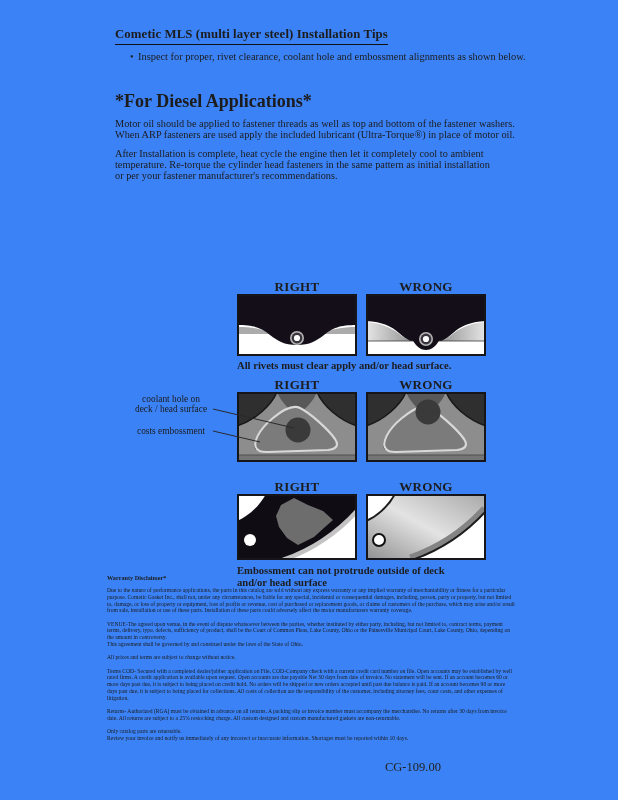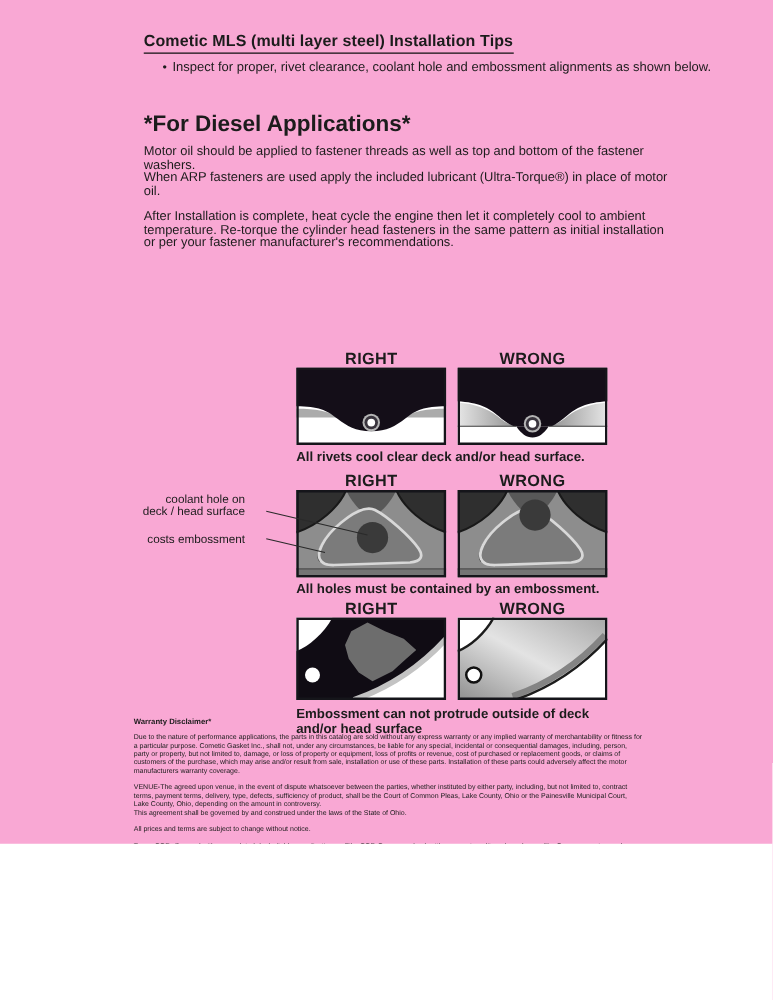--- a/index.html
+++ b/index.html
@@ -1,38 +1,38 @@
 <!DOCTYPE html>
 <html><head>
 <meta charset="utf-8">
 <style>
   html,body{margin:0;padding:0;background:#ffffff;}
   body{width:618px;height:800px;font-family:"Liberation Sans", sans-serif;color:#1c1c1c;}
-  .page{position:relative;width:618px;height:675px;background:#f9a8d4;overflow:hidden;}
+  .page{position:relative;width:618px;height:800px;background:#3b82f6;overflow:hidden;font-family:Liberation Serif, serif;}
 
   
   .head{position:absolute;left:107px;top:24px;width:440px;}
   .title{font-size:12.8px;font-weight:bold;margin:0 0 5px 8px;display:inline-block;
          border-bottom:1.6px solid #111;padding-bottom:2px;letter-spacing:.1px;}
   .tips,.subtips{list-style:none;margin:0;padding:0;}
   .tips li,.subtips li{font-size:10.4px;line-height:13px;white-space:nowrap;}
   .subtips{margin-left:23px;}
   .mk{display:inline-block;width:9px;font-size:9px;vertical-align:top;line-height:13px;}
   .mk2{display:inline-block;width:8px;font-size:10px;vertical-align:top;line-height:13px;}
 
   .diesel-h{font-size:18px;font-weight:bold;margin:28px 0 7px 8px;}
   .para{font-size:10.3px;line-height:10.7px;margin:0 0 9px 8px;white-space:pre-line;}
 
   
   .diagrams{position:absolute;left:0;top:230px;width:618px;height:316px;margin-top:48px;}
   .rw-label{position:absolute;width:120px;text-align:center;font-weight:bold;font-size:13px;letter-spacing:.3px;}
   .panel{position:absolute;width:120px;}
   .panel svg{display:block;width:100%;height:100%;}
   .caption{position:absolute;font-size:10.6px;font-weight:bold;white-space:pre-line;line-height:12px;}
-  .ptr-label{position:absolute;left:82px;width:114px;text-align:right;font-size:9.4px;line-height:10px;white-space:pre-line;}
+  .ptr-label{position:absolute;left:114px;width:114px;text-align:center;font-size:9.4px;line-height:10px;white-space:pre-line;}
   .ptr-lines{position:absolute;left:0;top:0;width:618px;height:316px;pointer-events:none;}
 
   
   .disclaimer{position:absolute;left:107px;top:574px;width:408px;}
   .disc-h{font-size:6.2px;font-weight:bold;margin:0 0 6px 0;}
   .disc-p{font-size:5.6px;line-height:6.8px;margin:0 0 6.5px 0;white-space:pre-line;}
 
   .pagenum{position:absolute;left:385px;top:760px;font-size:12.5px;color:#222;}
 </style>
 </head>
@@ -92,21 +92,21 @@
         <path d="M47,47 C51,53 55,56 60,56 C65,56 69,53 73,47 Z" fill="#140e18"></path>
         <line x1="0" y1="47" x2="47" y2="47" stroke="#3a3a3a" stroke-width="0.8"></line>
         <line x1="73" y1="47" x2="120" y2="47" stroke="#3a3a3a" stroke-width="0.8"></line>
         <circle cx="60" cy="45" r="7" fill="#b5b5b5"></circle>
         <circle cx="60" cy="45" r="5.4" fill="#39343d"></circle>
         <circle cx="60" cy="45" r="3.1" fill="#ffffff"></circle>
         <rect x="1" y="1" width="118" height="60" fill="none" stroke="#15151a" stroke-width="2"></rect>
       </svg>
     </div>
 
-    <div class="caption" style="left:237px;top:82px;">All rivets cool clear deck and/or head surface.</div>
+    <div class="caption" style="left:237px;top:82px;">All rivets must clear apply and/or head surface.</div>
 
     <div class="rw-label" style="left:237px;top:99px;">RIGHT</div>
     <div class="rw-label" style="left:366px;top:99px;">WRONG</div>
 
     <div class="ptr-label" style="top:116px;">coolant hole on
 deck / head surface</div>
     <div class="ptr-label" style="top:148px;">costs embossment</div>
 
     <div class="panel" style="left:237px;top:114px;height:70px;">
       <svg viewBox="0 0 120 70" preserveAspectRatio="none">
@@ -140,21 +140,20 @@
         <line x1="0" y1="63" x2="120" y2="63" stroke="#4f4f4f" stroke-width="1"></line>
         <rect x="1" y="1" width="118" height="68" fill="none" stroke="#15151a" stroke-width="2"></rect>
       </svg>
     </div>
 
     <svg class="ptr-lines" viewBox="0 0 618 316">
       <line x1="213" y1="131" x2="294" y2="150" stroke="#2a2a2a" stroke-width="1"></line>
       <line x1="213" y1="153" x2="260" y2="164" stroke="#2a2a2a" stroke-width="1"></line>
     </svg>
 
-    <div class="caption" style="left:237px;top:187px;">All holes must be contained by an embossment.</div>
 
     <div class="rw-label" style="left:237px;top:201px;">RIGHT</div>
     <div class="rw-label" style="left:366px;top:201px;">WRONG</div>
 
     <div class="panel" style="left:237px;top:216px;height:66px;">
       <svg viewBox="0 0 120 66" preserveAspectRatio="none">
         <rect width="120" height="66" fill="#ffffff"></rect>
         <path d="M0,0 H120 V17 C99,40 75,56 46,66 L0,66 Z" fill="#100c14"></path>
         <path d="M0,0 H29 C22,13 10,23 0,27 Z" fill="#ffffff"></path>
         <path d="M120,17 C99,40 75,56 46,66" stroke="#c3c3c3" stroke-width="4.5" fill="none"></path>

